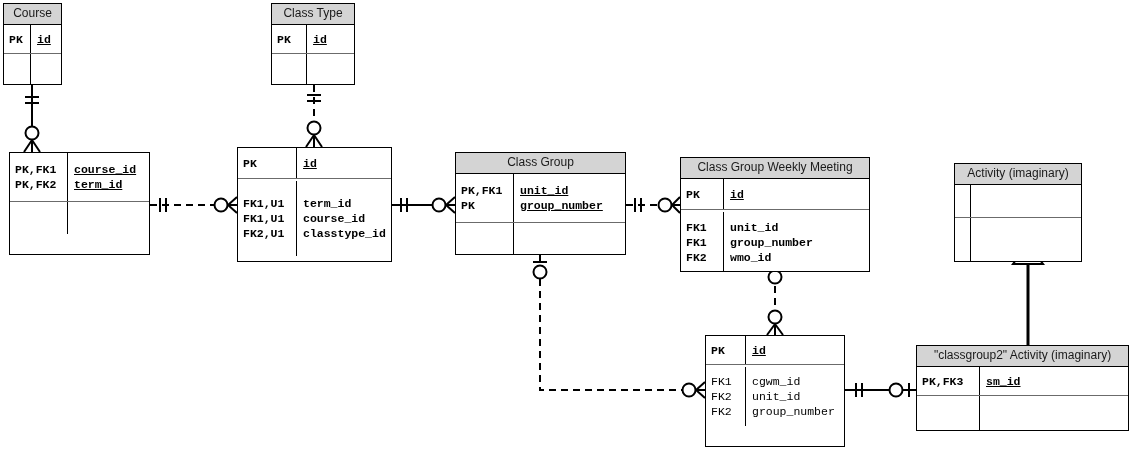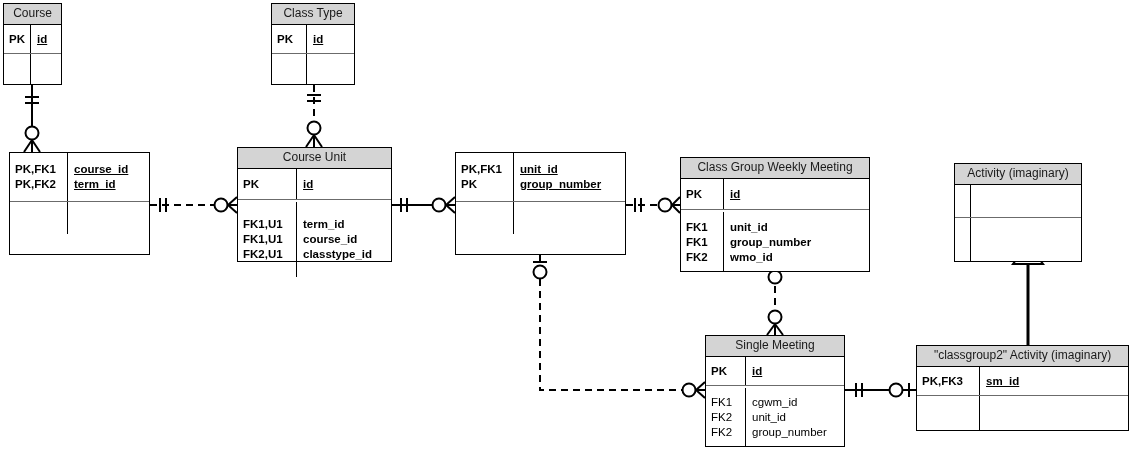--- a/index.html
+++ b/index.html
@@ -23,21 +23,21 @@
     border-bottom:1px solid #000;
     text-align:center;
     font-size:12px;
     color:#1a1a1a;
     line-height:19px;
     height:20px;
     white-space:nowrap;
     overflow:hidden;
   }
   .ent-body{position:relative;}
-  .sect{position:relative;box-sizing:border-box;}
+  .sect{position:relative;box-sizing:border-box;font-family:Liberation Mono, monospace;}
   .sect + .sect{border-top:1px solid #6b6b6b;}
   .kcol{
     box-sizing:border-box;
     border-right:1px solid #000;
     padding:0 4px 0 5px;
     font-size:11.5px;
     font-weight:bold;
     color:#000;
     white-space:nowrap;
     flex:0 0 auto;
@@ -207,21 +207,20 @@
       <div class="sect" style="height:33px;">
         <div class="splitrow">
           <div class="kcol" style="width:58px;"></div>
           <div class="acol"></div>
         </div>
       </div>
     </div>
   </div>
 
   <div class="entity" style="left:237px;top:147px;width:155px;height:115px;">
-    <div class="ent-title">Course Unit</div>
     <div class="ent-body">
       <div class="sect" style="height:30px;">
         <div class="splitrow">
           <div class="kcol" style="width:59px;">
             <span>PK</span>
           </div>
           <div class="acol">
             <span class="ul">id</span>
           </div>
         </div>
@@ -237,20 +236,21 @@
             <span>term_id</span>
             <span>course_id</span>
             <span>classtype_id</span>
           </div>
         </div>
       </div>
     </div>
   </div>
 
   <div class="entity" style="left:455px;top:152px;width:171px;height:103px;">
+    <div class="ent-title">Class Group</div>
     <div class="ent-body">
       <div class="sect" style="height:48px;">
         <div class="splitrow">
           <div class="kcol lh" style="width:58px;">
             <span>PK,FK1</span>
             <span>PK</span>
           </div>
           <div class="acol lh">
             <span><span class="ul">unit_id</span></span>
             <span><span class="ul">group_number</span></span>
@@ -290,21 +290,20 @@
             <span>unit_id</span>
             <span>group_number</span>
             <span>wmo_id</span>
           </div>
         </div>
       </div>
     </div>
   </div>
 
   <div class="entity plain" style="left:705px;top:335px;width:140px;height:112px;">
-    <div class="ent-title">Single Meeting</div>
     <div class="ent-body">
       <div class="sect" style="height:28px;">
         <div class="splitrow">
           <div class="kcol" style="width:40px;font-weight:bold;">
             <span>PK</span>
           </div>
           <div class="acol" style="font-weight:bold;">
             <span class="ul">id</span>
           </div>
         </div>

